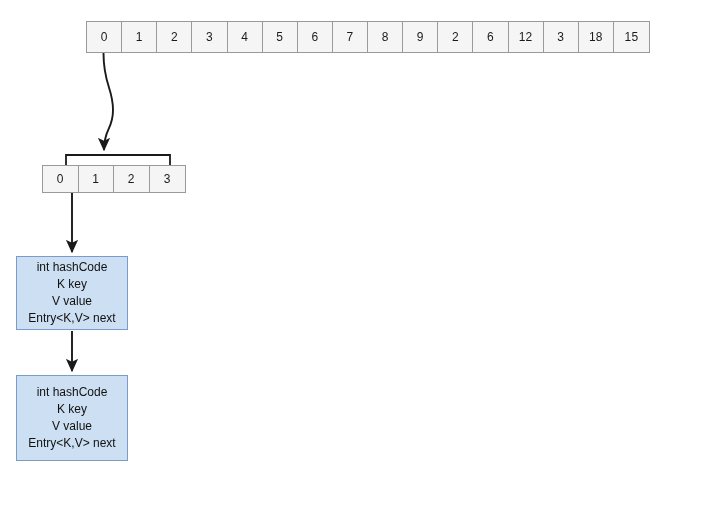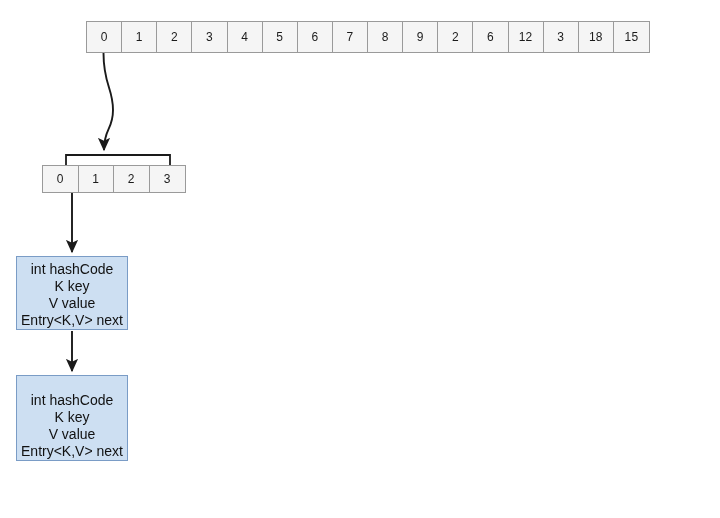--- a/index.html
+++ b/index.html
@@ -72,22 +72,22 @@
 
   
   .entry-box {
     position: absolute;
     box-sizing: border-box;
     background: #cddff2;
     border: 1px solid #7a9cc6;
     display: flex;
     flex-direction: column;
     align-items: center;
-    justify-content: flex-end;
-    font-size: 14px;
+    justify-content: center;
+    font-size: 12px;
     line-height: 17px;
     color: #111111;
     width: 112px;
   }
   .entry-box .field {
     white-space: nowrap;
   }
 
   #entry-box-1 {
     left: 16px;

